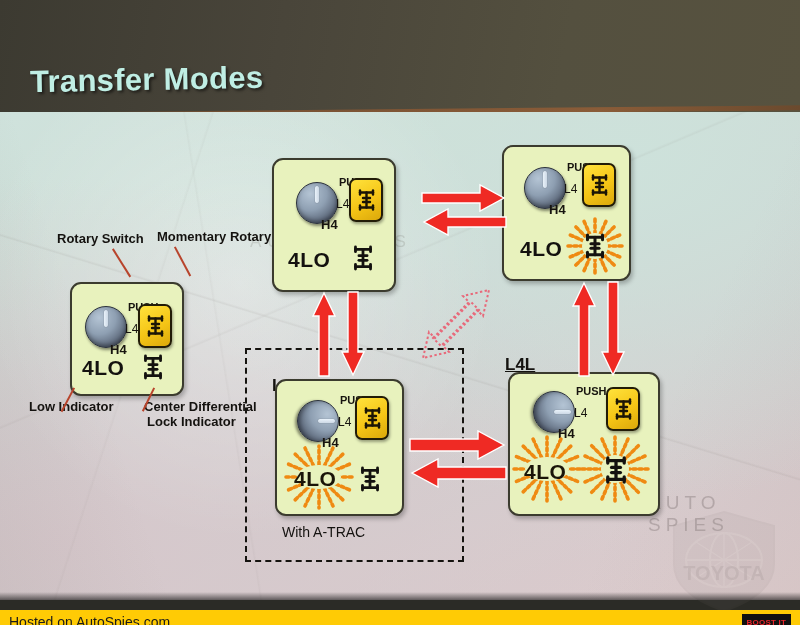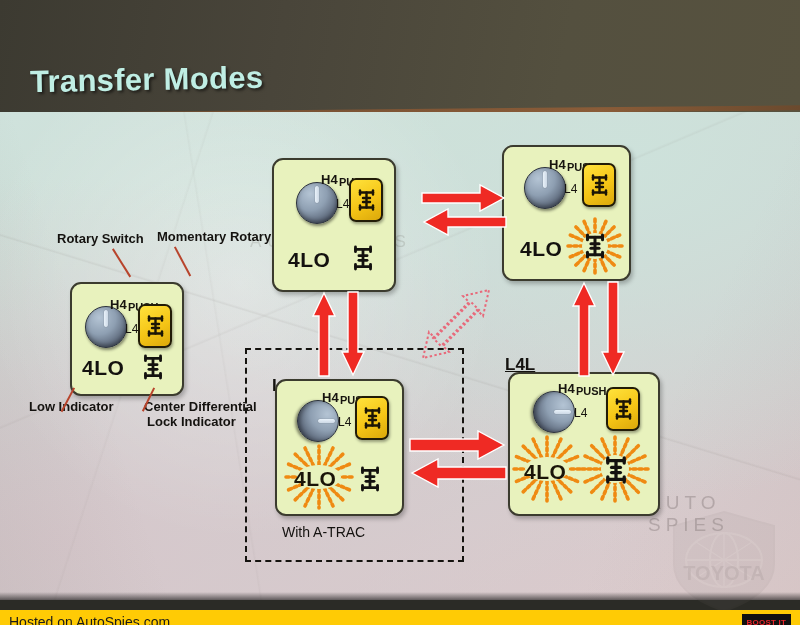--- a/index.html
+++ b/index.html
@@ -82,21 +82,21 @@
     background:radial-gradient(circle at 33% 27%,#b4c4d4 0%,#8e9fb2 42%,#566173 78%,#2d3340 100%);
     box-shadow:1px 2px 3px rgba(0,0,0,.45), inset 0 -2px 4px rgba(0,0,0,.35);
     border:1px solid #2a303c;
   }
   .knob .pointer{
     position:absolute;left:50%;top:3px;width:4px;height:17px;margin-left:-2px;border-radius:2px;
     background:linear-gradient(90deg,#e9f2fa,#cdd9e6);
     box-shadow:0 0 1px rgba(0,0,0,.5);
   }
   .knob.l4{transform:rotate(90deg);}
-  .lbl-h4{position:absolute;font-size:13px;font-weight:bold;color:#17140f;}
+  .lbl-h4{position:absolute;font-size:13px;font-weight:bold;color:#17140f;margin-top:45px;}
   .lbl-push{position:absolute;font-size:11px;font-weight:bold;color:#17140f;}
   .lbl-l4{position:absolute;font-size:12px;font-weight:normal;color:#17140f;}
 
   
   .msw{
     position:absolute;width:30px;height:40px;border-radius:7px;
     background:linear-gradient(150deg,#ffe23c 0%,#f5c516 55%,#dba80b 100%);
     border:2.5px solid #221c07;
     display:flex;align-items:center;justify-content:center;
     box-shadow:1px 2px 3px rgba(0,0,0,.35);

